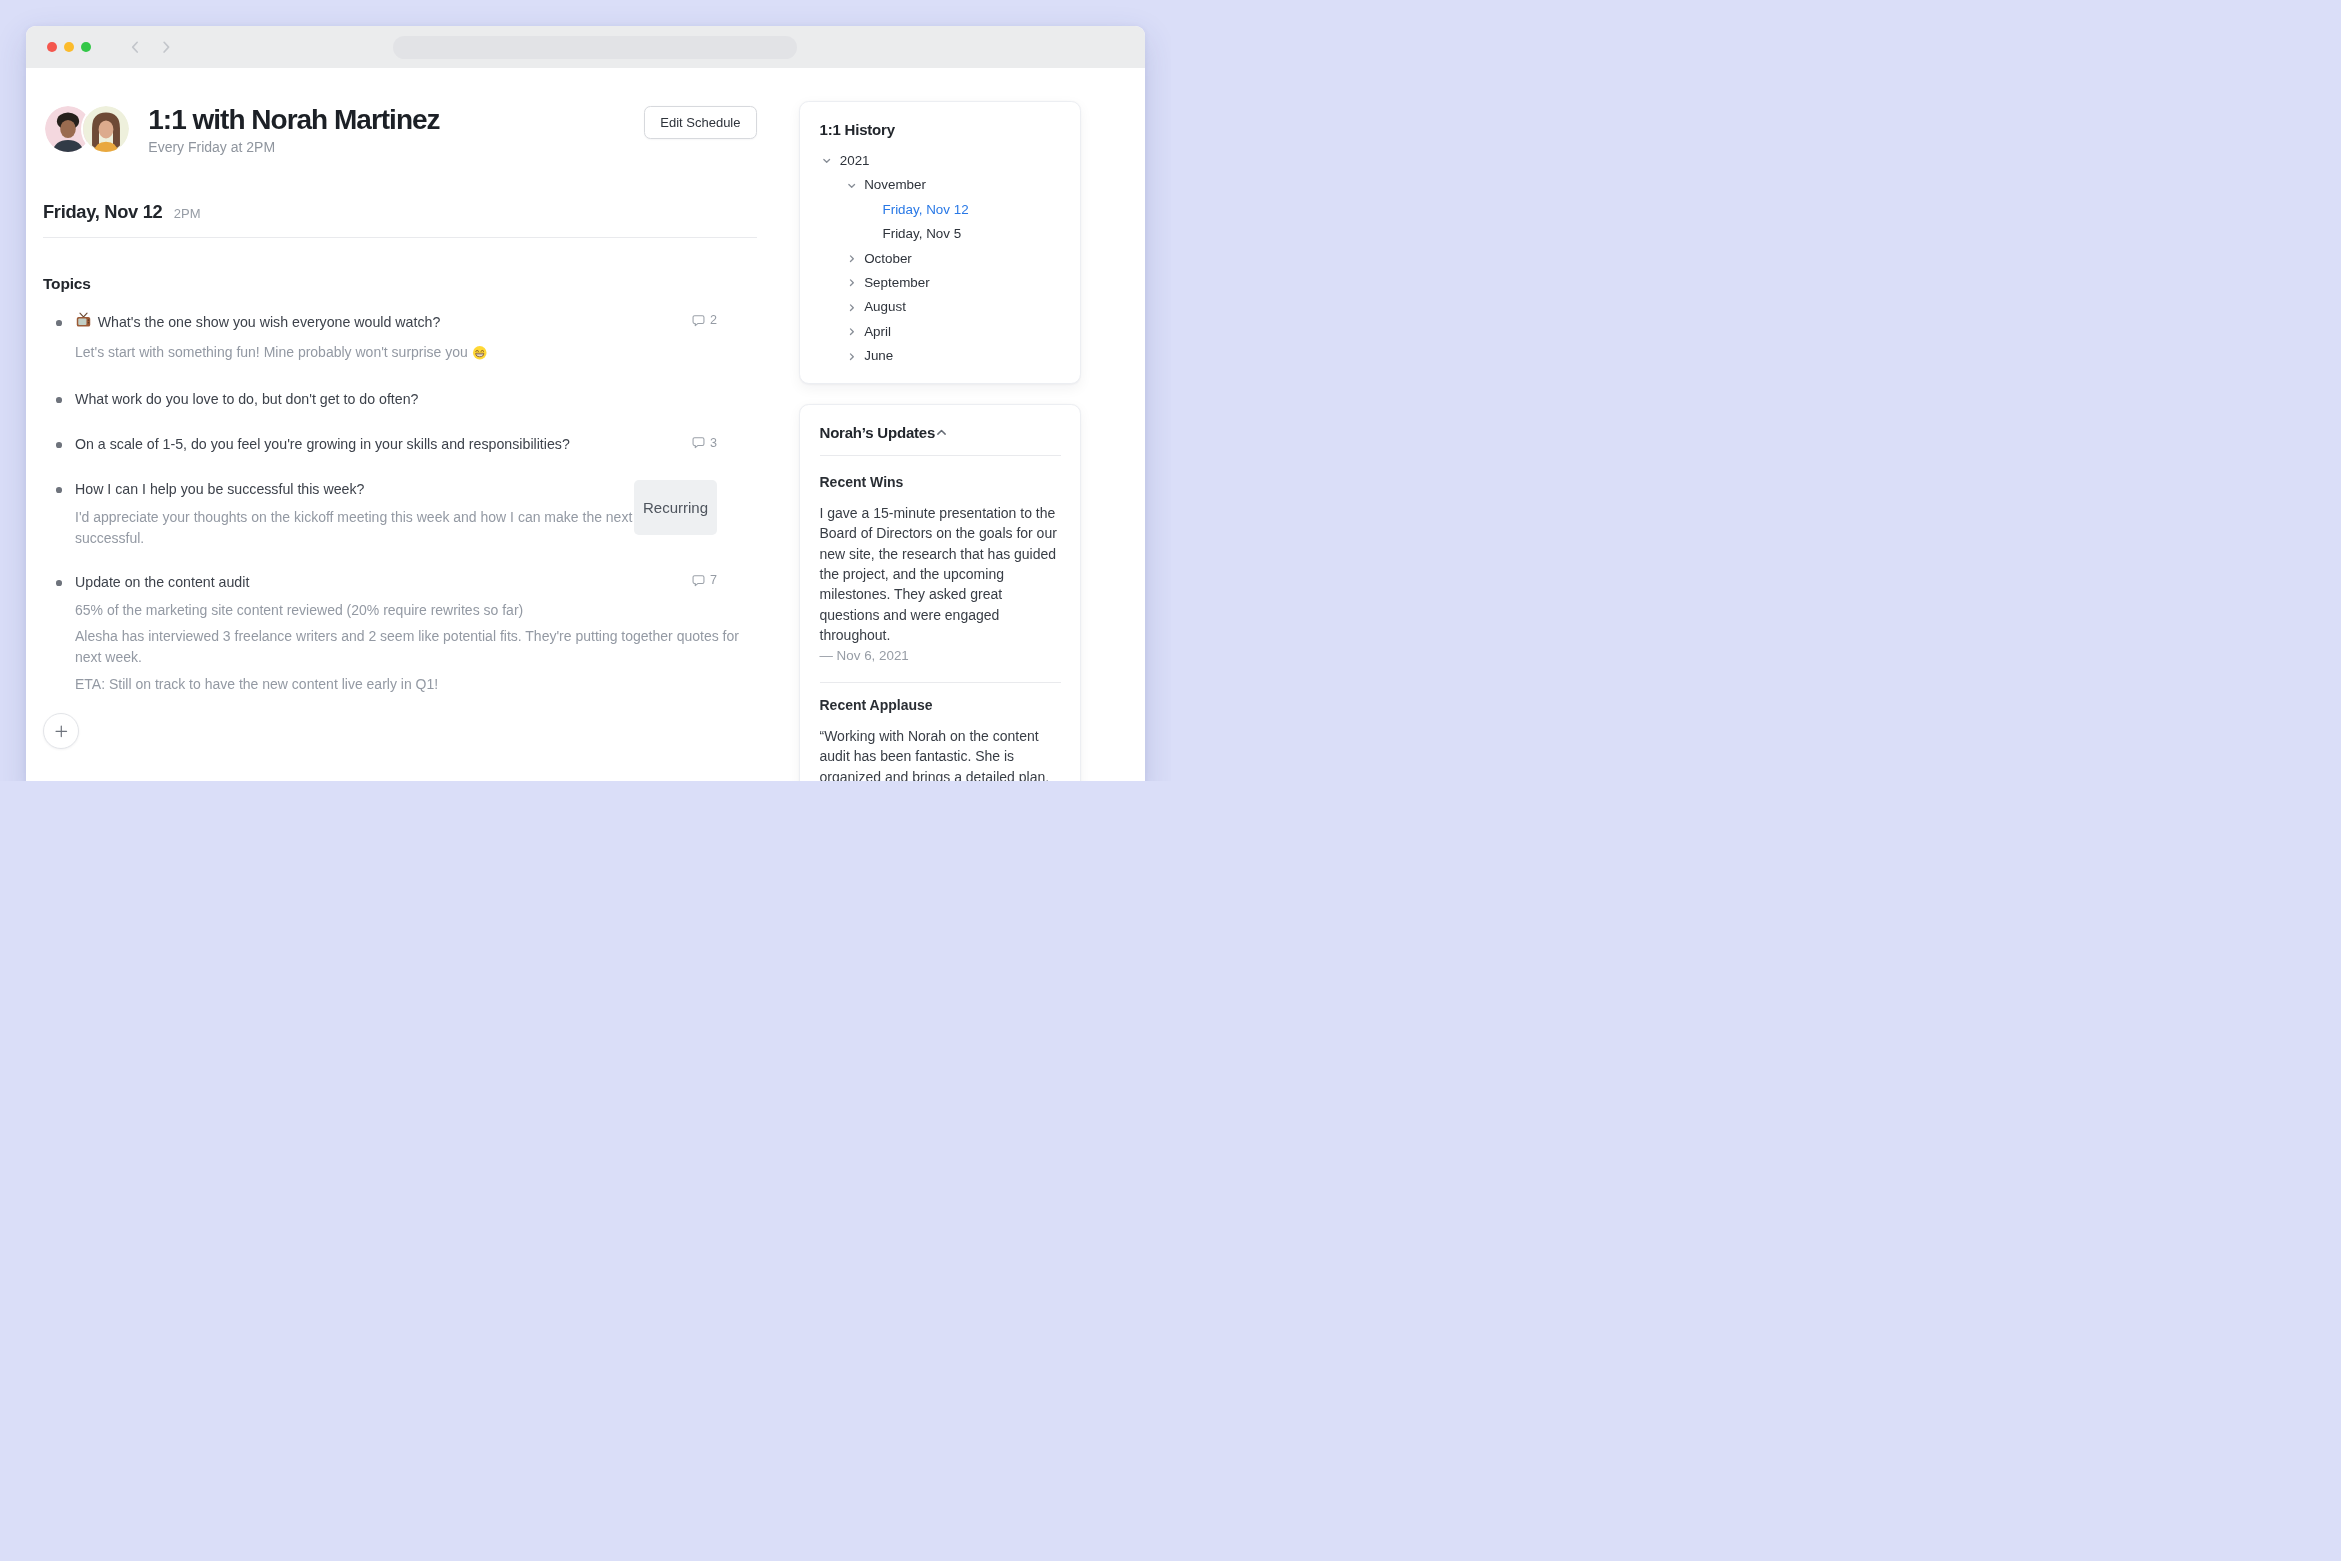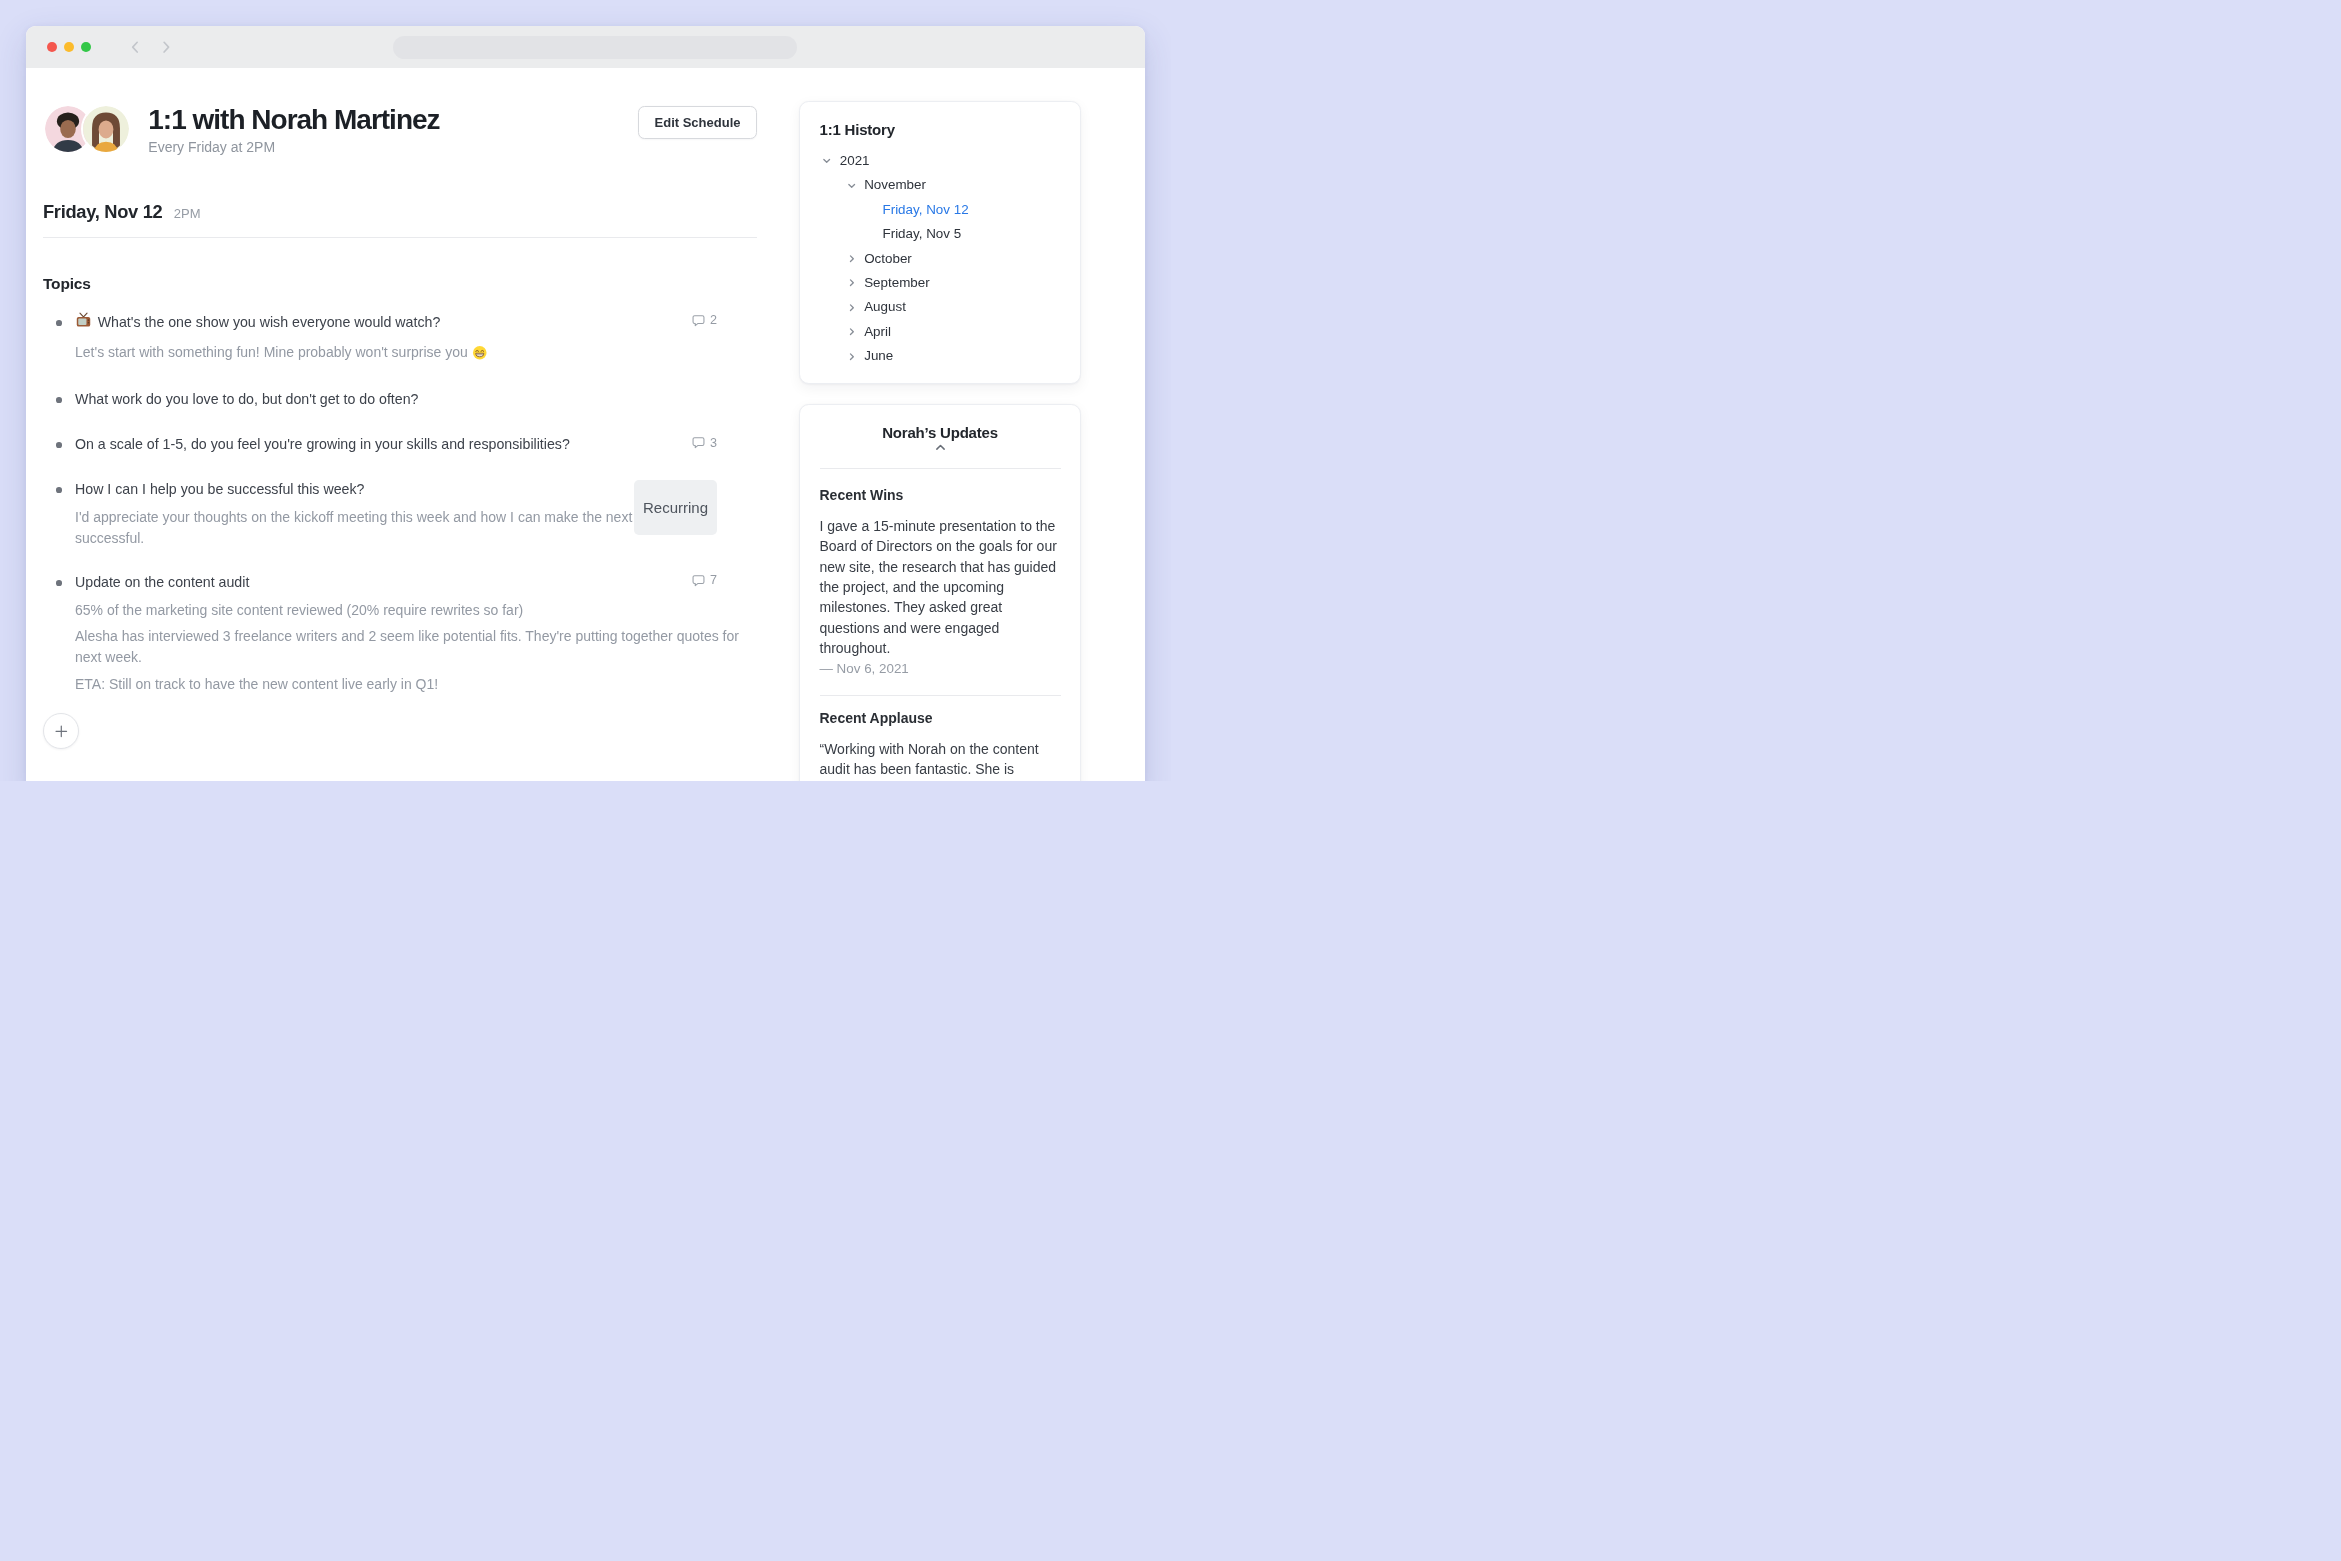--- a/index.html
+++ b/index.html
@@ -30,21 +30,21 @@
   .avatars{display:flex;width:89px;flex:0 0 89px;}
   .avatar{width:46px;height:46px;border-radius:50%;border:2.4px solid #fff;overflow:hidden;flex:0 0 auto;}
   .avatar.a2{margin-left:-12.2px;position:relative;z-index:2;}
   .title-block{margin-left:16.3px;}
   .page-title{font-size:28px;font-weight:700;color:#1c2026;letter-spacing:-1px;line-height:31px;}
   .page-sub{margin-top:4.1px;font-size:14px;color:#8f959e;}
   .edit-btn{
     margin-left:auto;margin-top:1.6px;height:33px;padding:0 15.5px;
     background:#fff;border:0.8px solid #d7d9dd;border-radius:6.5px;
     font-size:13px;color:#2e333b;font-family:inherit;
-    box-shadow:0 0.8px 1.6px rgba(20,24,40,.04);cursor:pointer;font-weight:bold;
+    box-shadow:0 0.8px 1.6px rgba(20,24,40,.04);cursor:pointer;
   }
   .date-row{margin-top:46px;display:flex;align-items:baseline;}
   .date-title{font-size:18.3px;font-weight:700;color:#22262c;letter-spacing:-0.3px;}
   .date-time{margin-left:11.4px;font-size:13px;color:#969ca5;}
   .hdivider{height:0.8px;background:#e9eaed;margin-top:14px;width:714px;}
   .topics-heading{margin-top:37px;font-size:15.5px;font-weight:700;color:#22262c;letter-spacing:-0.2px;}
   .topic-block{position:relative;margin-top:22px;}
   .topic-block.first{margin-top:18px;}
   .bullet{position:absolute;left:13px;top:9px;width:5.7px;height:5.7px;border-radius:50%;background:#6e737c;}
   .topic-title{padding-left:32px;max-width:520px;font-size:14.2px;line-height:23px;color:#3d424b;}
@@ -67,21 +67,21 @@
   .card.history{top:75px;height:283px;padding:18.7px 19.5px;}
   .card.updates{top:378px;height:488px;padding:18.7px 19.5px;}
   .card-heading{font-size:15px;font-weight:700;color:#22262c;letter-spacing:-0.2px;}
   .tree{margin-top:10.6px;}
   .h-row{height:24.4px;display:flex;align-items:center;font-size:13.4px;color:#2e333b;cursor:pointer;}
   .h-row .chev{width:11.4px;height:11.4px;margin-right:7.3px;flex:0 0 11.4px;color:#878d96;}
   .h-row.lv0{padding-left:1.6px;}
   .h-row.lv1{padding-left:26px;}
   .h-row.lv2{padding-left:63px;}
   .h-row.selected{color:#2878e6;}
-  .upd-head{display:flex;align-items:center;justify-content:flex-start;flex-direction:column;}
+  .upd-head{display:flex;align-items:center;justify-content:flex-start;}
   .collapse-chev{width:13px;height:13px;color:#676d76;cursor:pointer;}
   .card-divider{height:0.8px;background:#e9eaed;margin-top:14px;}
   .upd-sec-title{margin-top:18.7px;font-size:14px;font-weight:700;color:#2a2e34;}
   .upd-body{margin-top:13px;max-width:263px;font-size:14px;line-height:20.3px;color:#383d45;}
   .upd-date{margin-top:2.4px;font-size:13.4px;color:#969ca5;}
 </style>
 </head>
 <body>
 
 <div class="window">

